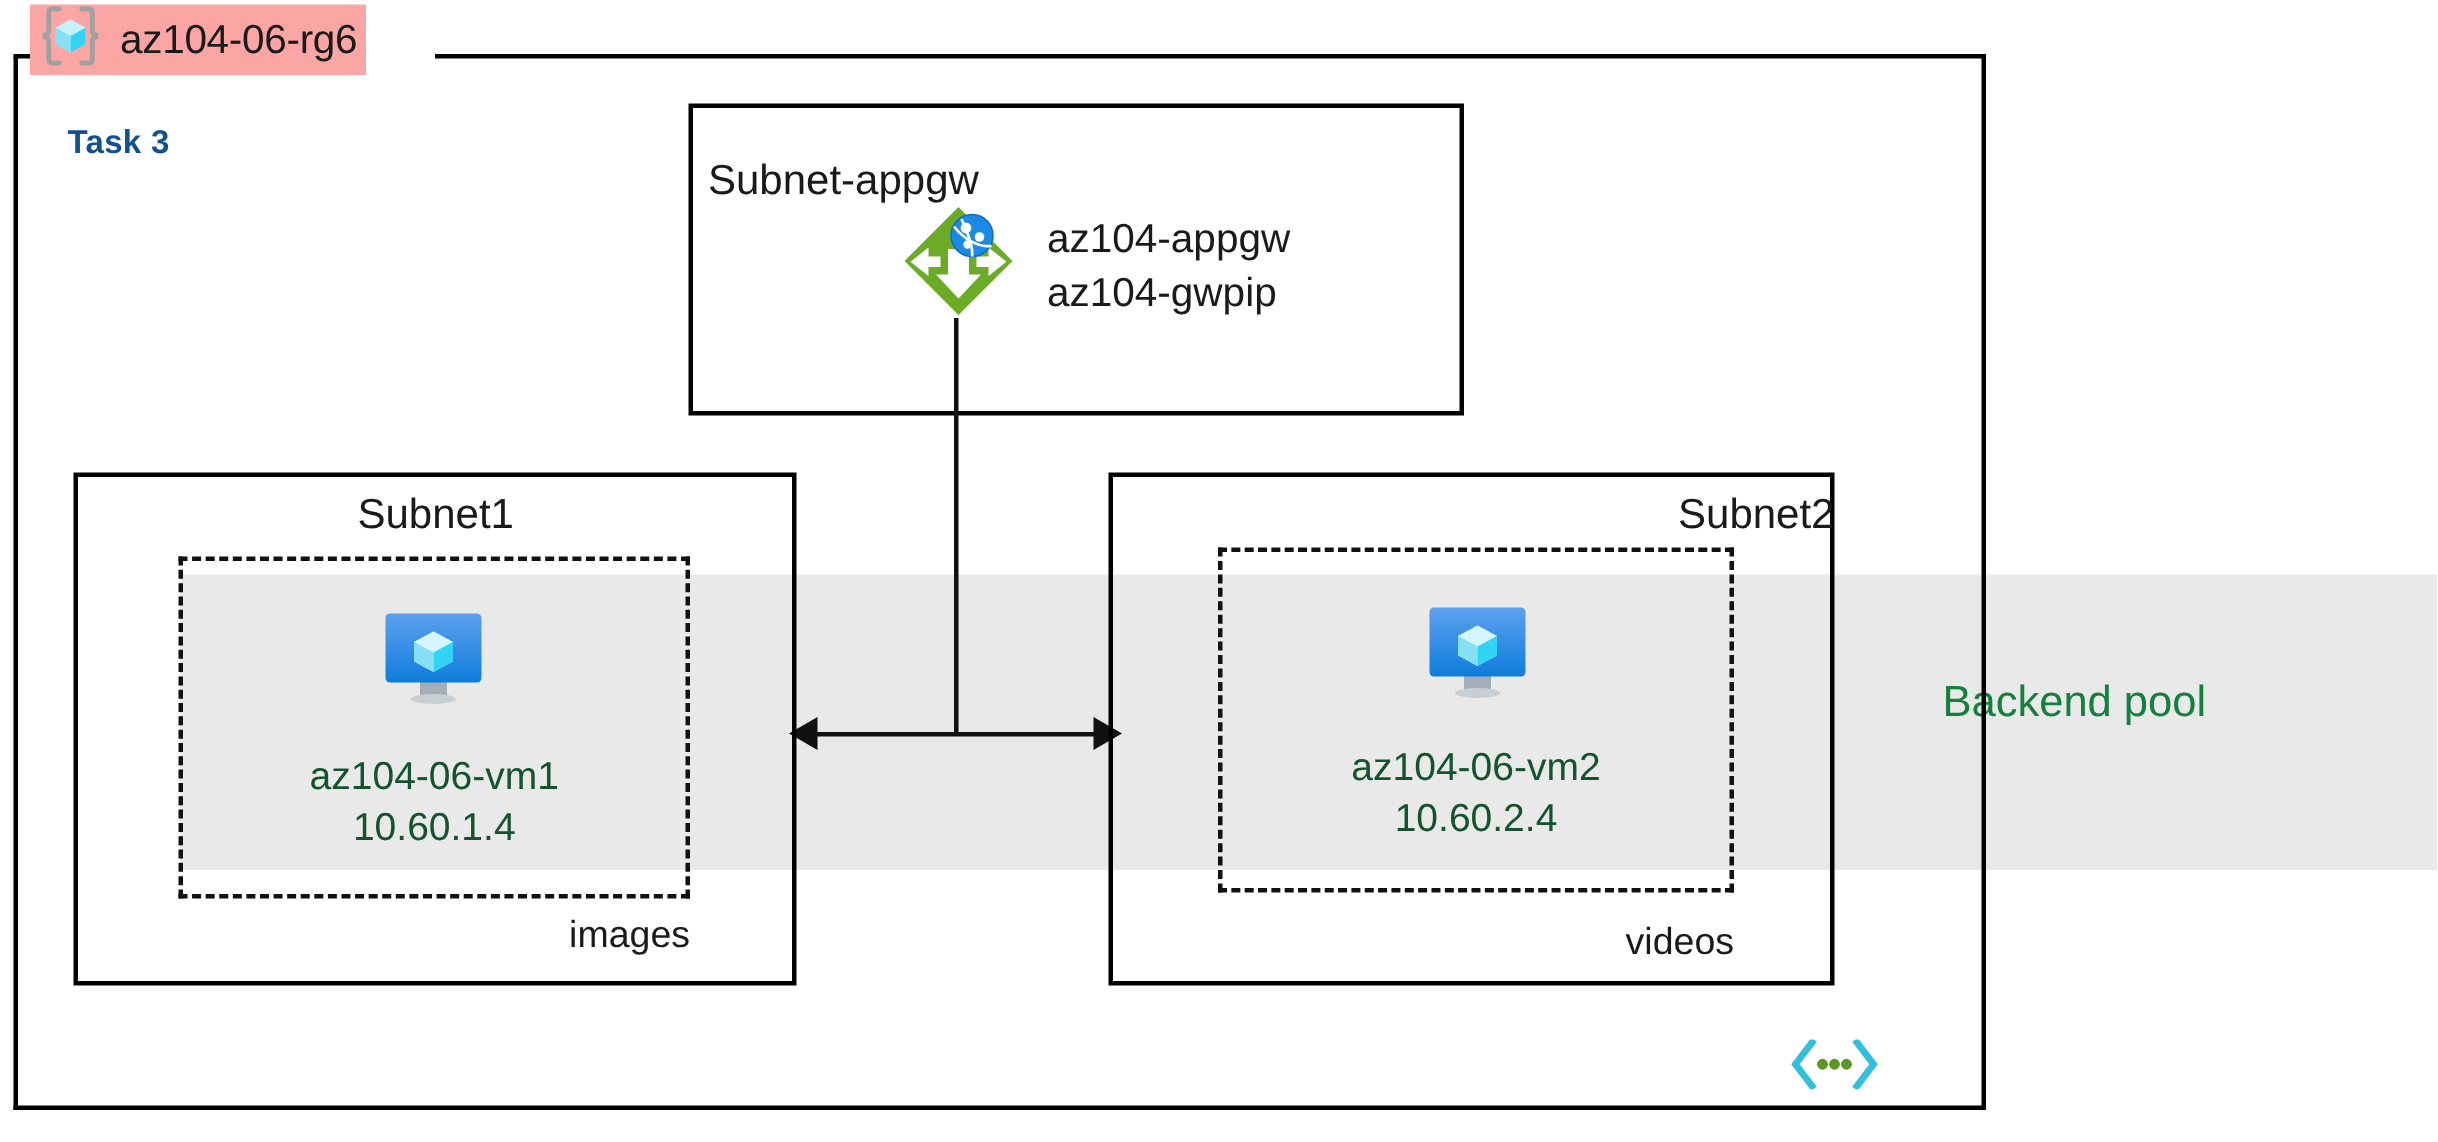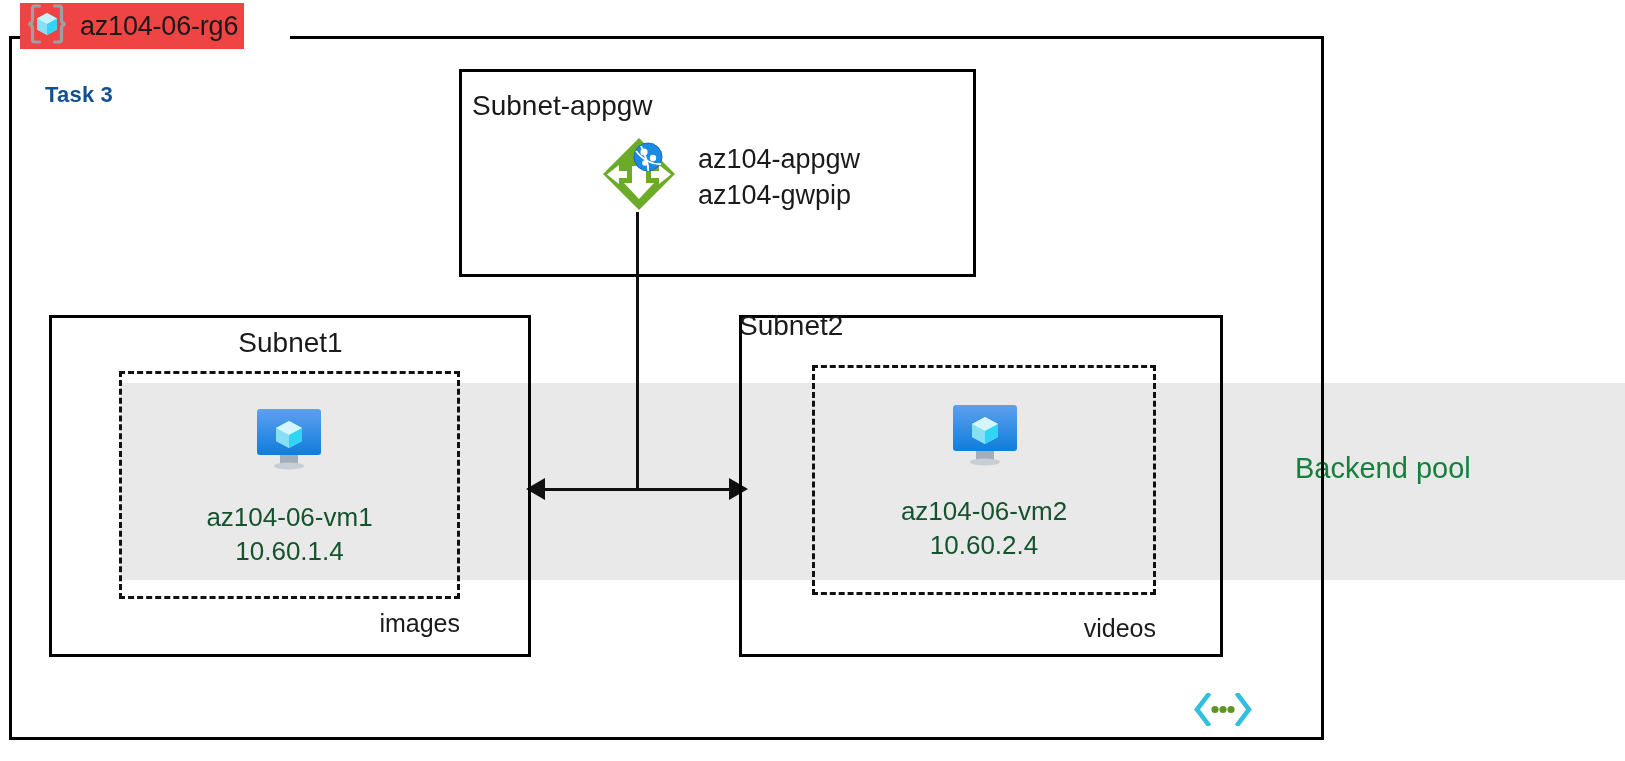--- a/index.html
+++ b/index.html
@@ -43,21 +43,21 @@
     width: 1034px;
     height: 3px;
     background: #000000;
   }
   #rg-header {
     left: 20px;
     top: 3px;
     display: flex;
     align-items: center;
     gap: 12px;
-    background: #ef4444;
+    background: #fca5a5;
     padding: 0 6px;
   }
   #rg-name {
     font-size: 27px;
     color: #1a1a1a;
     letter-spacing: -0.2px;
     white-space: nowrap;
   }
 
   
@@ -94,23 +94,23 @@
   }
   #subnet-appgw-box { left: 459px; top: 69px; width: 517px; height: 208px; }
   #subnet1-box { left: 49px; top: 315px; width: 482px; height: 342px; }
   #subnet2-box { left: 739px; top: 315px; width: 484px; height: 342px; }
 
   .subnet-title {
     font-size: 28px;
     color: #1a1a1a;
     white-space: nowrap;
   }
-  #subnet-appgw-title { left: 472px; top: 90px; }
+  #subnet-appgw-title { left: 472px; top: 104px; }
   #subnet1-title { left: 49px; top: 327px; width: 483px; text-align: center; }
-  #subnet2-title { left: 739px; top: 310px; width: 484px; text-align: left; }
+  #subnet2-title { left: 739px; top: 327px; width: 484px; text-align: right; }
 
   
   .dashed-box {
     border: 3px dashed #111111;
     box-sizing: border-box;
     background: transparent;
   }
   #vm1-dashed { left: 119px; top: 371px; width: 341px; height: 228px; }
   #vm2-dashed { left: 812px; top: 365px; width: 344px; height: 230px; }
 

